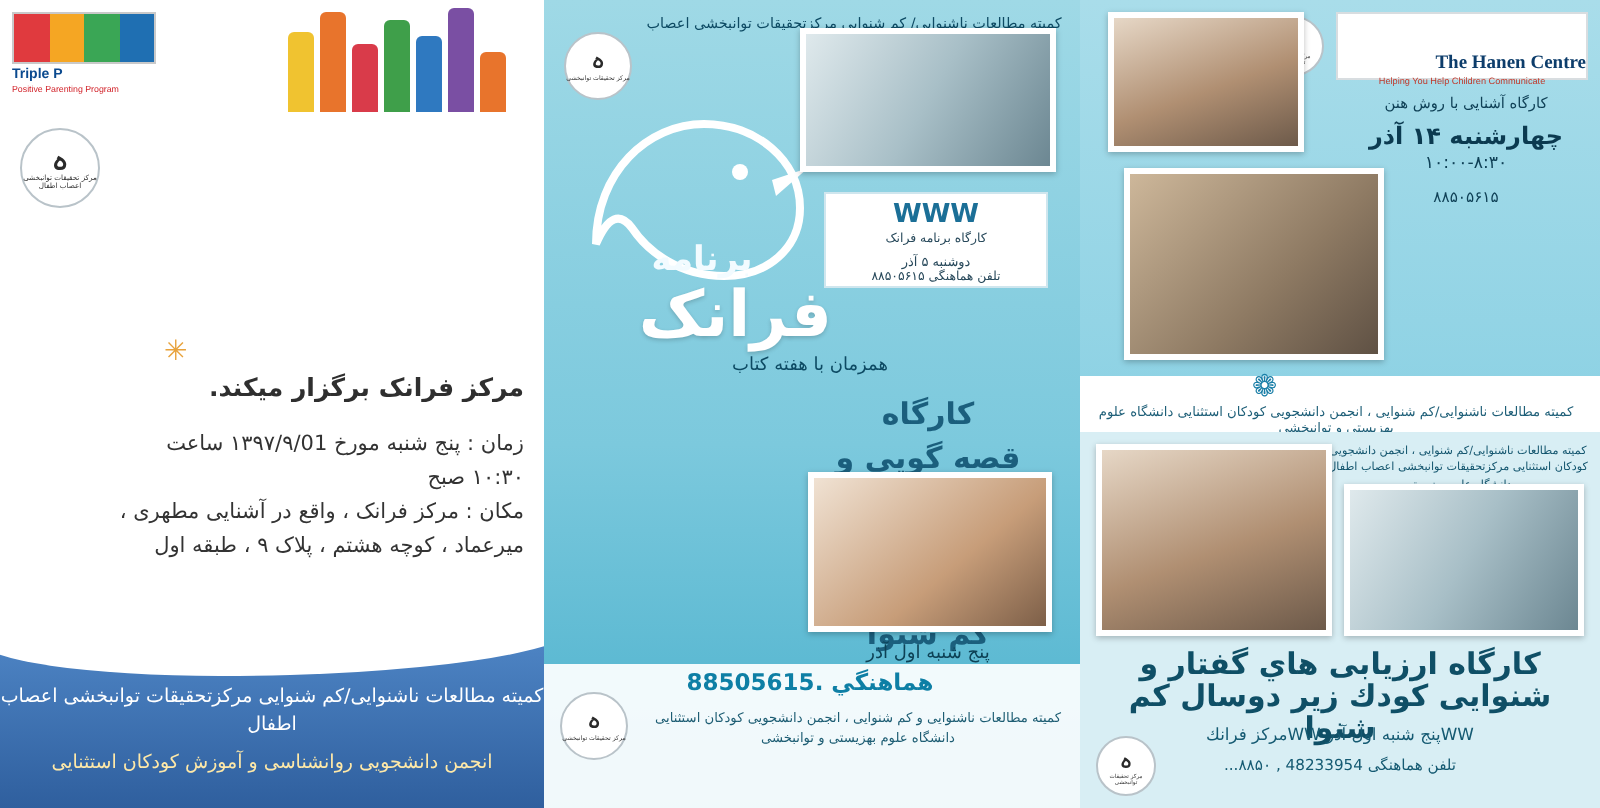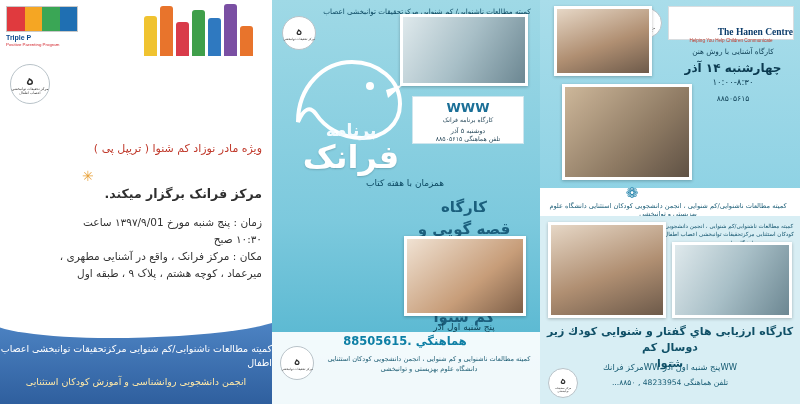--- a/index.html
+++ b/index.html
@@ -87,21 +87,21 @@
   #poster-left .blue-wave {
     position: absolute; left: 0; bottom: 0; width: 272px; height: 88px;
     background: linear-gradient(180deg,#4f86c6 0%, #2f5f9e 100%);
   }
   #poster-left .blue-wave:before {
     content: ""; position: absolute; left: -10px; top: -22px; width: 300px; height: 44px;
     background: #ffffff; border-radius: 0 0 60% 40%;
   }
   #poster-left .blue-wave .t1 {
     position: absolute; left: 0; right: 0; top: 26px;
-    color: #fff; font-size: 9.5px; line-height: 14px;
+    color: #fff; font-size: 9.5px; text-align: center; line-height: 14px;
   }
   #poster-left .blue-wave .t2 {
     position: absolute; left: 0; right: 0; top: 60px;
     color: #ffe9a8; font-size: 9.5px; text-align: center;
   }
 
   
   #poster-mid {
     left: 272px; top: 0; width: 268px; height: 404px;
     background: linear-gradient(180deg,#9fd9e6 0%, #7cc9dd 55%, #49b0cc 100%);
@@ -116,21 +116,21 @@
   }
   .bird {
     position: absolute; left: 18px; top: 52px; width: 120px; height: 95px;
   }
   #poster-mid .brand-sub {
     position: absolute; left: 14px; top: 120px; width: 130px;
     color: #f2fbff; font-size: 17px; font-weight: bold; text-align: center;
   }
   #poster-mid .brand-main {
     position: absolute; left: 14px; top: 138px; width: 130px;
-    color: #ffffff; font-size: 32px; font-weight: bold; text-align: center;
+    color: #ffffff; font-size: 32px; font-weight: bold; text-align: right;
     text-shadow: 0 1px 2px rgba(0,0,0,.18);
   }
   .photo {
     position: absolute; background: #b9a78d; border: 3px solid #ffffff;
     box-shadow: 0 1px 3px rgba(0,0,0,.25); overflow: hidden;
   }
   #mid-photo-top { left: 128px; top: 14px; width: 128px; height: 72px; }
   #mid-www-box {
     position: absolute; left: 140px; top: 96px; width: 112px; height: 48px;
     background: #ffffff; border: 1px solid #cfe6ee;
@@ -225,21 +225,21 @@
     background: #d8eef4;
   }
   #rb-caption {
     position: absolute; right: 6px; top: 6px; width: 130px;
     color: #13556e; font-size: 5.6px; line-height: 8.4px; text-align: center;
   }
   #rphoto-3 { left: 8px; top: 6px; width: 118px; height: 96px; }
   #rphoto-4 { left: 132px; top: 26px; width: 120px; height: 76px; }
   #rb-title {
     position: absolute; left: 0; right: 0; top: 108px;
-    color: #0f4f66; font-size: 11px; font-weight: bold; text-align: center; line-height: 16px;
+    color: #0f4f66; font-size: 15px; font-weight: bold; text-align: center; line-height: 16px;
   }
   #rb-date {
     position: absolute; left: 0; right: 0; top: 146px;
     color: #155a72; font-size: 8.4px; text-align: center;
   }
   #rb-tel {
     position: absolute; left: 0; right: 0; top: 162px;
     color: #155a72; font-size: 7.6px; text-align: center;
   }
   #rb-seal { left: 8px; bottom: 6px; width: 30px; height: 30px; }
@@ -281,21 +281,20 @@
       <i style="left:80px;height:52px;background:#7a4fa3"></i>
       <i style="left:96px;height:30px;background:#e8742c"></i>
     </div>
 
     <div class="circ-logo" id="left-seal">
       <span class="glyph">ہ</span>
       <span class="cap">مرکز تحقیقات توانبخشی
 اعصاب اطفال</span>
     </div>
 
-    <div class="sub1 rtl">ویژه مادر نوزاد کم شنوا   ( تریپل پی )</div>
     <div class="star">✳</div>
     <div class="line-main rtl">مرکز فرانک برگزار میکند.</div>
 
     <div class="details rtl">
       <div>زمان : پنج شنبه مورخ ۱۳۹۷/۹/01 ساعت</div>
       <div>۱۰:۳۰ صبح</div>
       <div>مکان : مرکز فرانک ، واقع در آشنایی مطهری ،</div>
       <div>میرعماد ، کوچه هشتم ، پلاک ۹ ، طبقه اول</div>
     </div>
 

